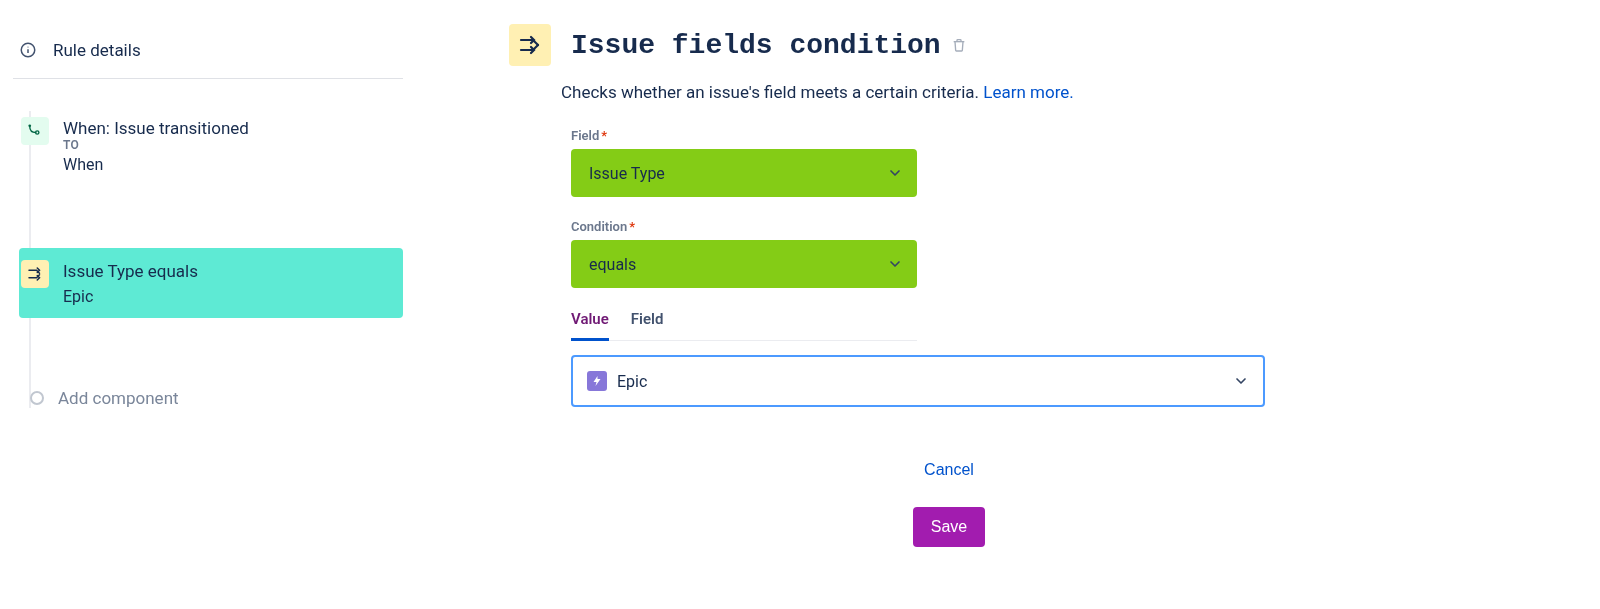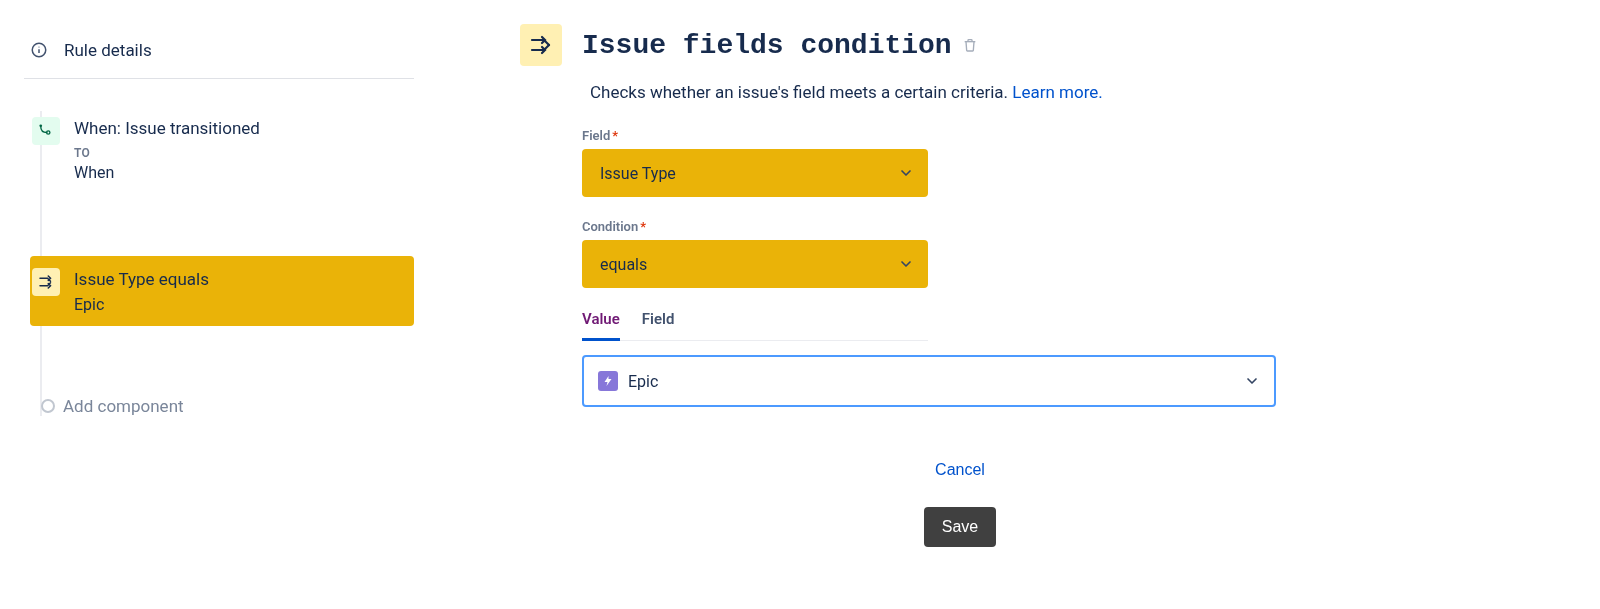--- a/index.html
+++ b/index.html
@@ -2,21 +2,21 @@
 <html><head>
 <meta charset="utf-8">
 <style>
   * { box-sizing: border-box; margin: 0; padding: 0; }
   body {
     font-family: -apple-system, BlinkMacSystemFont, "Segoe UI", Roboto, sans-serif;
     color: #172B4D;
     background: #fff;
     font-size: 14px;
   }
-  .container { display: flex; width: 1316px; min-height: 609px; }
+  .container { display: flex; width: 1316px; min-height: 609px; justify-content: center; }
   .sidebar {
     width: 440px;
     padding: 40px 16px 16px 24px;
   }
   .rule-details-row {
     display: flex;
     align-items: center;
     gap: 16px;
     padding: 0 0 18px 6px;
     border-bottom: 1px solid #DFE1E6;
@@ -44,21 +44,21 @@
   }
   .step {
     display: flex;
     gap: 14px;
     align-items: flex-start;
     position: relative;
     padding: 12px 4px 12px 0;
     border-radius: 4px;
   }
   .step.selected {
-    background: #eab308;
+    background: #5eead4;
   }
   .step-icon {
     width: 28px;
     height: 28px;
     border-radius: 4px;
     flex: 0 0 auto;
     display: flex;
     align-items: center;
     justify-content: center;
     position: relative;
@@ -67,28 +67,27 @@
   }
   .step-icon.trigger { background: #E3FCEF; color: #006644; }
   .step-icon.condition { background: #FFF0B3; color: #172B4D; }
   .step-content { padding-top: 1px; }
   .step-title { font-size: 17px; color: #172B4D; }
   .step-sub-label {
     font-size: 12px;
     font-weight: 600;
     color: #6B778C;
     letter-spacing: .3px;
-    margin-top: 8px;
   }
   .step-sub-value { font-size: 16px; color: #172B4D; margin-top: 3px; }
 
   .add-component {
     display: flex;
     align-items: center;
-    gap: 8px;
+    gap: 14px;
     margin-top: 70px;
     padding-left: 2px;
   }
   .add-circle {
     width: 14px; height: 14px; border-radius: 50%;
     border: 2px solid #C1C7D0;
     background: #fff;
     position: relative; z-index:1;
     margin-left: 9px;
   }
@@ -110,42 +109,42 @@
     color:#172B4D;
   }
   .header-title {
     font-size: 28px;
     font-weight: 600;
     color: #172B4D;
     display:flex; align-items:center; gap:10px;font-family:Liberation Mono, monospace;
   }
   .trash-icon { color:#A5ADBA; width:16px; height:16px; }
   .description {
-    margin-left: 70px;
+    margin-left: 52px;
     margin-top: 16px;
     font-size: 17px;
     color: #172B4D;
   }
   .learn-more { color: #0052CC; text-decoration: none; }
 
   .form {
     margin-left: 62px;
     margin-top: 26px;
   }
   .field-label {
     font-size: 13px;
     font-weight: 600;
     color: #6B778C;
     margin-bottom: 6px;
   }
   .required { color: #DE350B; margin-left: 2px; }
   .select {
     width: 346px;
     height: 48px;
-    background: #eab308;
+    background: #84cc16;
     border-radius: 4px;
     display: flex;
     align-items: center;
     justify-content: space-between;
     padding: 0 14px 0 18px;
     font-size: 16px;
     color: #172B4D;
     cursor: pointer;
     margin-bottom: 22px;
   }
@@ -199,21 +198,21 @@
     display:flex; justify-content:flex-end; gap: 18px;
     align-items:center;
     flex-direction:column;
   }
   .btn-cancel {
     background:none; border:none;
     color:#0052CC; font-size:16px; font-weight:500;
     padding: 10px 8px; cursor:pointer;
   }
   .btn-save {
-    background:#404040; color:#fff; border:none;
+    background:#a21caf; color:#fff; border:none;
     font-size:16px; font-weight:500;
     padding: 11px 18px; border-radius:4px; cursor:pointer;
   }
 </style>
 </head>
 <body>
 
 <div class="container">
 
   <aside class="sidebar">

